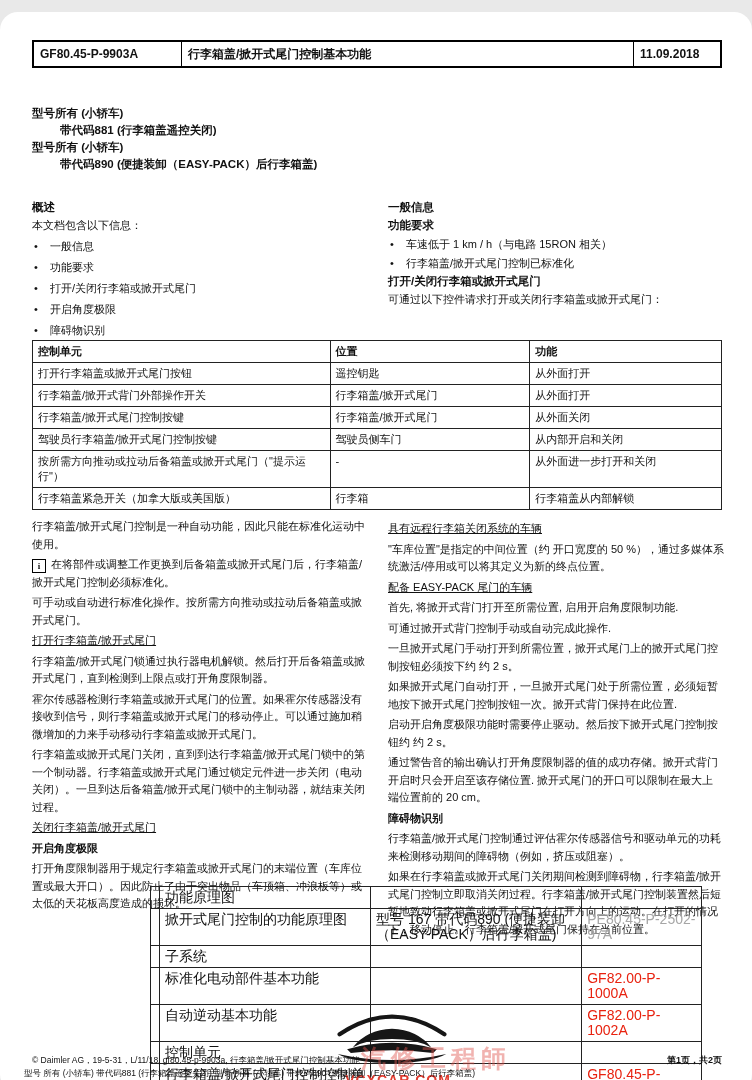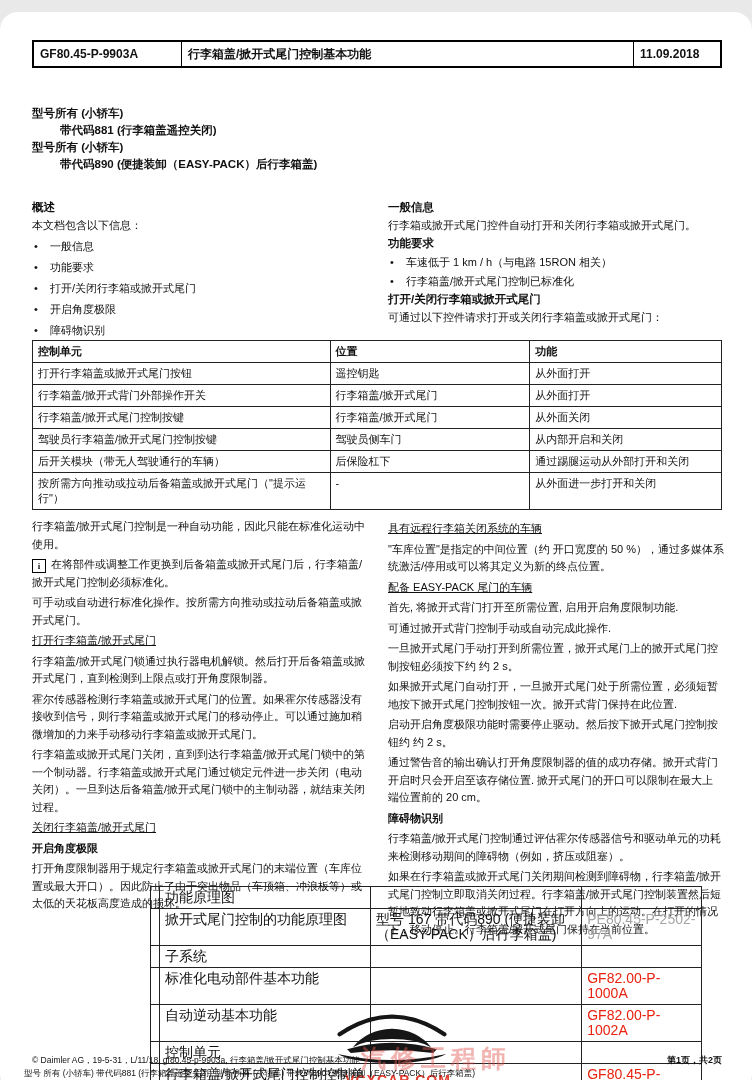--- a/index.html
+++ b/index.html
@@ -106,21 +106,20 @@
         </div>
         <div class="bullet-row">
           <span class="bullet-dot">•</span>
           <span>障碍物识别</span>
         </div>
       </div>
   </div>
 
   <div class="col-right sec">
     <div class="h-bold">一般信息</div>
-    <div class="txt">行李箱或掀开式尾门控件自动打开和关闭行李箱或掀开式尾门。</div>
     <div class="h-bold">功能要求</div>
     <div id="req-bullets" class="tight">
         <div class="bullet-row">
           <span class="bullet-dot">•</span>
           <span>车速低于 1 km / h（与电路 15RON 相关）</span>
         </div>
         <div class="bullet-row">
           <span class="bullet-dot">•</span>
           <span>行李箱盖/掀开式尾门控制已标准化</span>
         </div>
@@ -157,28 +156,28 @@
           <td>行李箱盖/掀开式尾门控制按键</td>
           <td>行李箱盖/掀开式尾门</td>
           <td>从外面关闭</td>
         </tr>
         <tr>
           <td>驾驶员行李箱盖/掀开式尾门控制按键</td>
           <td>驾驶员侧车门</td>
           <td>从内部开启和关闭</td>
         </tr>
         <tr>
-          <td>后开关模块（带无人驾驶通行的车辆）</td>
-          <td>后保险杠下</td>
-          <td>通过踢腿运动从外部打开和关闭</td>
-        </tr>
-        <tr>
           <td>按所需方向推动或拉动后备箱盖或掀开式尾门（"提示运行"）</td>
           <td>-</td>
           <td>从外面进一步打开和关闭</td>
+        </tr>
+        <tr>
+          <td>行李箱盖紧急开关（加拿大版或美国版）</td>
+          <td>行李箱</td>
+          <td>行李箱盖从内部解锁</td>
         </tr>
       </tbody>
   </table>
 
   <div class="col-left body-col" id="left-blocks">
       <div class="blk p">行李箱盖/掀开式尾门控制是一种自动功能，因此只能在标准化运动中使用。</div>
       <div class="blk info"><span class="info-icon">i</span><span>在将部件或调整工作更换到后备箱盖或掀开式尾门后，行李箱盖/掀开式尾门控制必须标准化。</span></div>
       <div class="blk p">可手动或自动进行标准化操作。按所需方向推动或拉动后备箱盖或掀开式尾门。</div>
       <div class="blk hu">打开行李箱盖/掀开式尾门</div>
       <div class="blk p">行李箱盖/掀开式尾门锁通过执行器电机解锁。然后打开后备箱盖或掀开式尾门，直到检测到上限点或打开角度限制器。</div>

